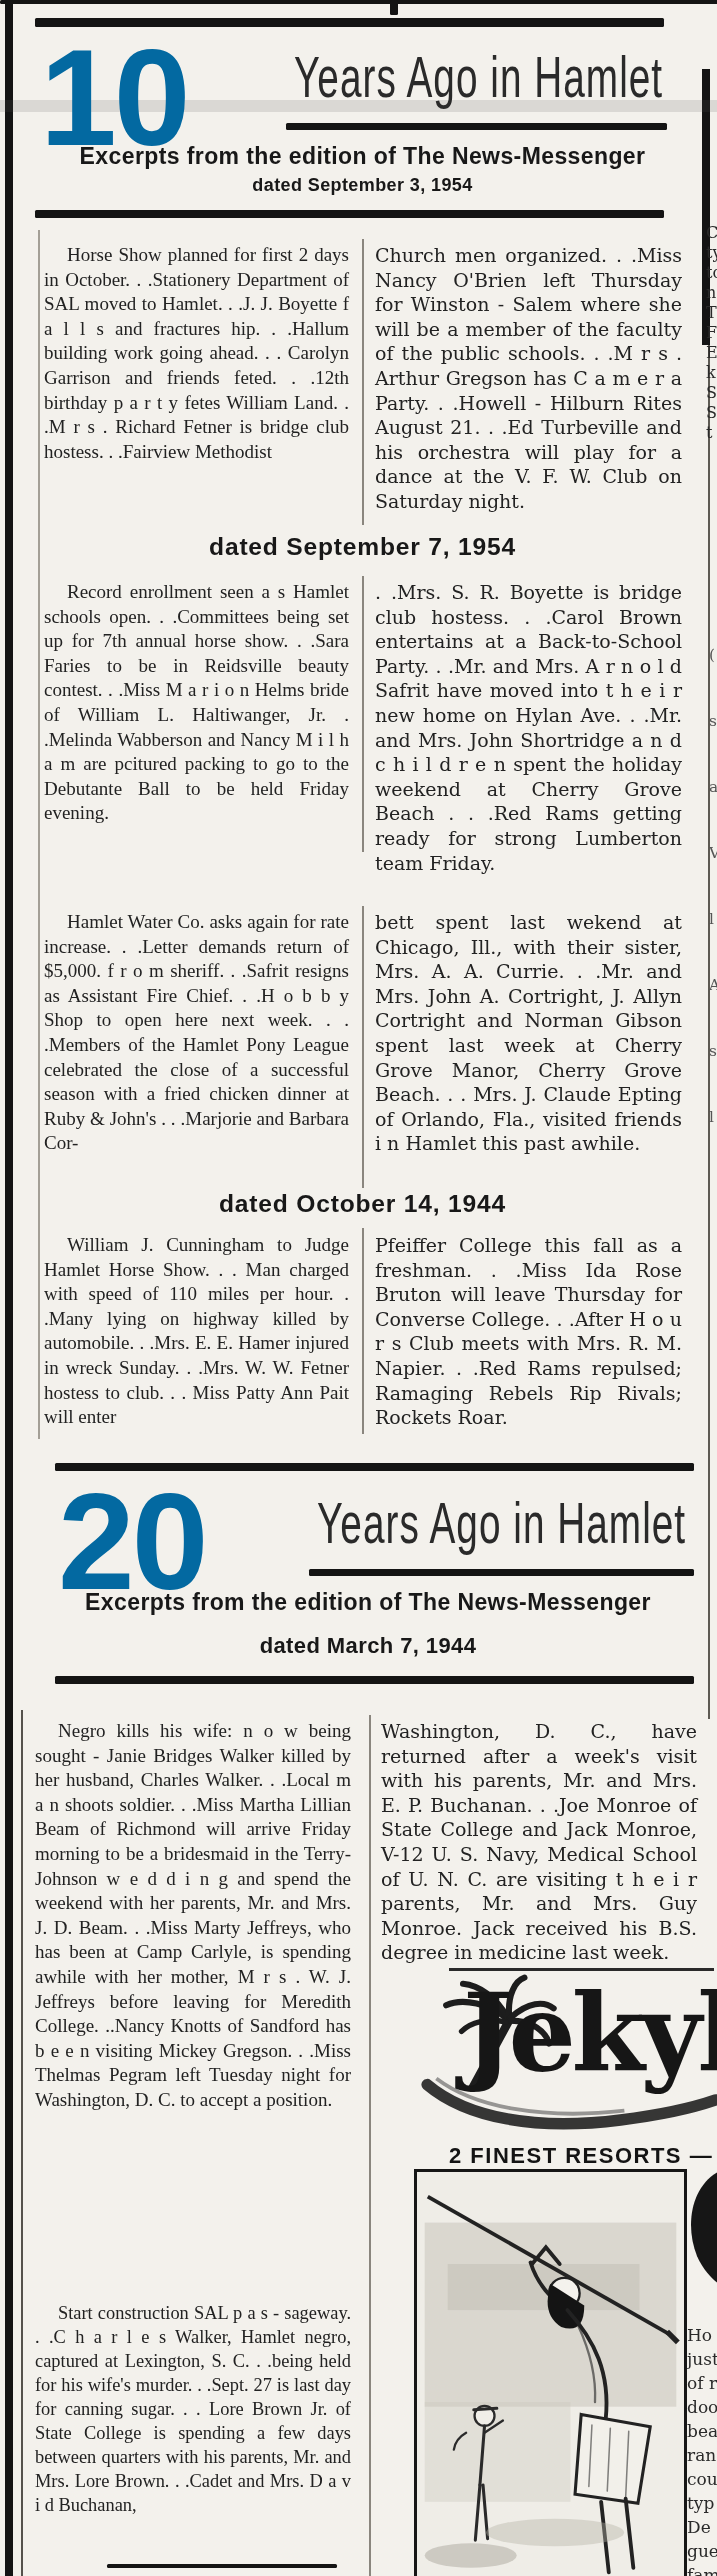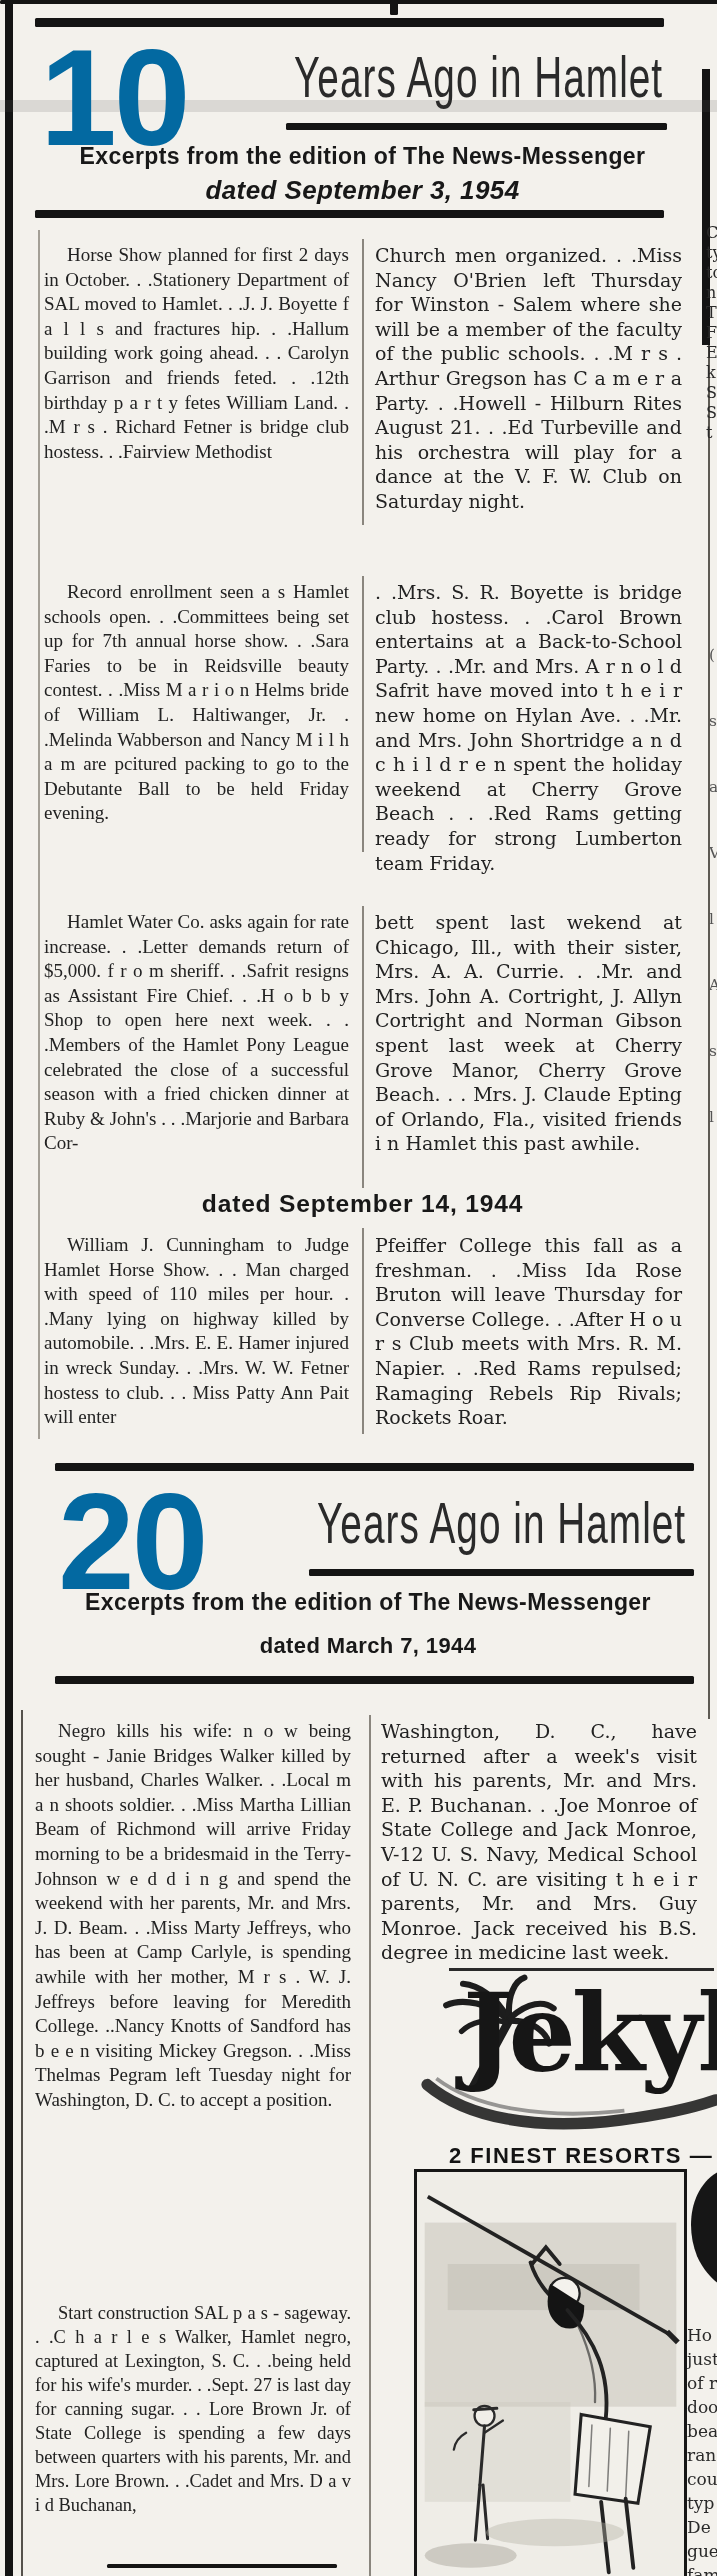--- a/index.html
+++ b/index.html
@@ -75,37 +75,38 @@
   <div class="abs vline" style="left:702px;top:69px;width:8.4px;height:276px;"></div>
   <div class="abs" style="left:708px;top:345px;width:2.3px;height:1374px;background:#5d5a53;"></div>
   <div class="abs streak" style="left:0;top:100px;width:718px;height:12.3px;"></div>
 
   <div>
     <div class="abs bar" style="left:35px;top:18.4px;width:629px;height:8.4px;"></div>
     <div class="abs masthead-number" style="left:40px;top:28px;">10</div>
     <div class="abs masthead-title" style="left:294px;top:49px;">Years Ago in Hamlet</div>
     <div class="abs bar" style="left:286px;top:123px;width:381px;height:7px;"></div>
     <div class="abs masthead-tagline" style="left:42px;top:143px;width:641px;">Excerpts from the edition of The News-Messenger</div>
-    <div class="abs masthead-tagline" style="left:42px;top:175px;width:641px;font-size:26px;font-style:italic;">dated September 3, 1954</div>
+    <div class="abs masthead-tagline" style="left:42px;top:175px;width:641px;font-size:18px;">dated September 3, 1954</div>
     <div class="abs bar" style="left:35px;top:210px;width:629px;height:8.4px;"></div>
   </div>
 
   <div class="abs" style="left:362px;top:239px;width:1.5px;height:286px;background:#8a867e;"></div>
   <div class="abs body-text indent" style="left:44px;top:243px;width:305px;">Horse Show planned for first 2 days in October. . .Stationery Department of SAL moved to Hamlet. . .J. J. Boyette f a l l s and fractures hip. . .Hallum building work going ahead. . . Carolyn Garrison and friends feted. . .12th birthday p a r t y fetes William Land. . .M r s . Richard Fetner is bridge club hostess. . .Fairview Methodist</div>
   <div class="abs body-text" style="left:375px;top:243px;width:307px;">Church men organized. . .Miss Nancy O'Brien left Thursday for Winston - Salem where she will be a member of the faculty of the public schools. . .M r s . Arthur Gregson has C a m e r a Party. . .Howell - Hilburn Rites August 21. . .Ed Turbeville and his orchestra will play for a dance at the V. F. W. Club on Saturday night.</div>
 
+  <div class="abs dated-heading" style="left:42px;top:533px;width:641px;">dated September 7, 1954</div>
   <div class="abs" style="left:362px;top:576px;width:1.5px;height:276px;background:#8a867e;"></div>
   <div class="abs body-text indent" style="left:44px;top:580px;width:305px;">Record enrollment seen a s Hamlet schools open. . .Committees being set up for 7th annual horse show. . .Sara Faries to be in Reidsville beauty contest. . .Miss M a r i o n Helms bride of William L. Haltiwanger, Jr. . .Melinda Wabberson and Nancy M i l h a m are pcitured packing to go to the Debutante Ball to be held Friday evening.</div>
   <div class="abs body-text" style="left:375px;top:580px;width:307px;">. .Mrs. S. R. Boyette is bridge club hostess. . .Carol Brown entertains at a Back-to-School Party. . .Mr. and Mrs. A r n o l d Safrit have moved into t h e i r new home on Hylan Ave. . .Mr. and Mrs. John Shortridge a n d c h i l d r e n spent the holiday weekend at Cherry Grove Beach . . .Red Rams getting ready for strong Lumberton team Friday.</div>
 
   <div class="abs" style="left:362px;top:906px;width:1.5px;height:282px;background:#8a867e;"></div>
   <div class="abs body-text indent" style="left:44px;top:910px;width:305px;">Hamlet Water Co. asks again for rate increase. . .Letter demands return of $5,000. f r o m sheriff. . .Safrit resigns as Assistant Fire Chief. . .H o b b y Shop to open here next week. . . .Members of the Hamlet Pony League celebrated the close of a successful season with a fried chicken dinner at Ruby &amp; John's . . .Marjorie and Barbara Cor-</div>
   <div class="abs body-text" style="left:375px;top:910px;width:307px;">bett spent last wekend at Chicago, Ill., with their sister, Mrs. A. A. Currie. . .Mr. and Mrs. John A. Cortright, J. Allyn Cortright and Norman Gibson spent last week at Cherry Grove Manor, Cherry Grove Beach. . . Mrs. J. Claude Epting of Orlando, Fla., visited friends i n Hamlet this past awhile.</div>
 
-  <div class="abs dated-heading" style="left:42px;top:1190px;width:641px;">dated September 14, 1944</div>
+  <div class="abs dated-heading" style="left:42px;top:1190px;width:641px;">dated October 14, 1944</div>
   <div class="abs" style="left:362px;top:1228px;width:1.5px;height:206px;background:#8a867e;"></div>
   <div class="abs body-text indent" style="left:44px;top:1233px;width:305px;">William J. Cunningham to Judge Hamlet Horse Show. . . Man charged with speed of 110 miles per hour. . .Many lying on highway killed by automobile. . .Mrs. E. E. Hamer injured in wreck Sunday. . .Mrs. W. W. Fetner hostess to club. . . Miss Patty Ann Pait will enter</div>
   <div class="abs body-text" style="left:375px;top:1233px;width:307px;">Pfeiffer College this fall as a freshman. . .Miss Ida Rose Bruton will leave Thursday for Converse College. . .After H o u r s Club meets with Mrs. R. M. Napier. . .Red Rams repulsed; Ramaging Rebels Rip Rivals; Rockets Roar.</div>
 
   <div>
     <div class="abs bar" style="left:55px;top:1463px;width:639px;height:8.4px;"></div>
     <div class="abs masthead-number" style="left:58px;top:1472px;">20</div>
     <div class="abs masthead-title" style="left:317px;top:1495px;">Years Ago in Hamlet</div>
     <div class="abs bar" style="left:309px;top:1569px;width:385px;height:7px;"></div>
     <div class="abs masthead-tagline" style="left:42px;top:1589px;width:652px;">Excerpts from the edition of The News-Messenger</div>

